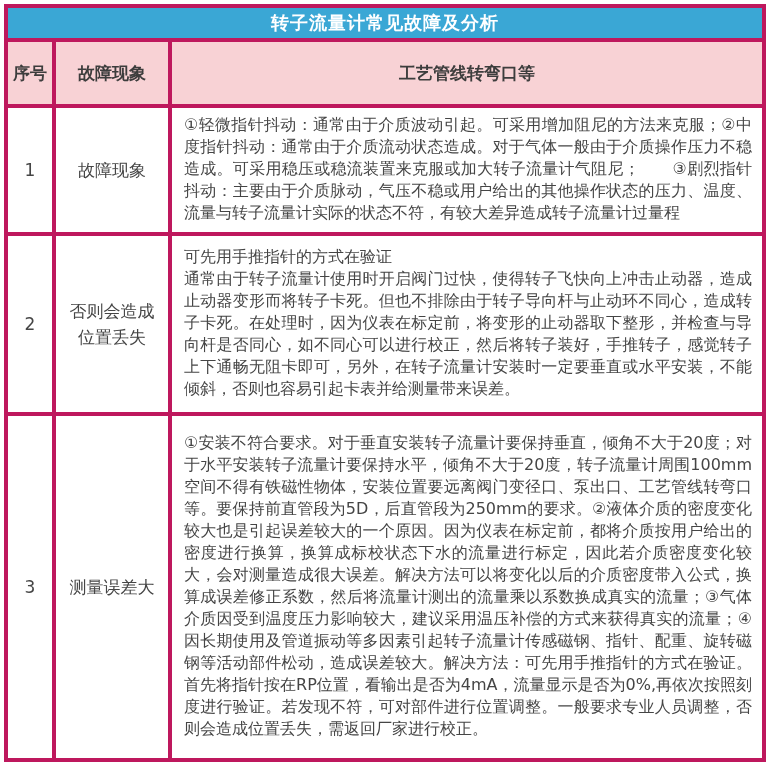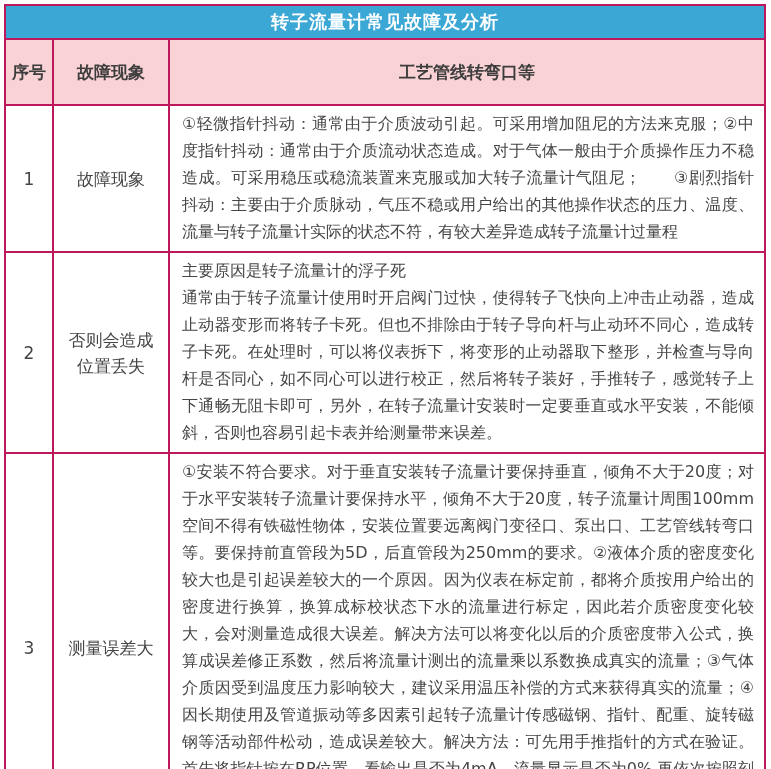--- a/index.html
+++ b/index.html
@@ -16,21 +16,21 @@
     background: #ffffff;
     overflow: hidden;
   }
   table.fault-table {
     width: 762px;
     border-collapse: collapse;
     table-layout: fixed;
     border: 2px solid #2e2e2e;
   }
   .fault-table td {
-    border: 2px solid #be185d;
+    border: 4px solid #be185d;
     box-sizing: border-box;
     color: #454545;
   }
   
   col.c-index { width: 48px; }
   col.c-phen  { width: 116px; }
   col.c-cause { width: auto; }
 
   
   td.title-cell {
@@ -64,21 +64,21 @@
     text-align: center;
     vertical-align: middle;
     font-size: 17px;
     line-height: 26px;
     padding: 4px 8px;
   }
   td.cause-cell {
     background: #ffffff;
     vertical-align: middle;
     font-size: 16px;
-    line-height: 27px;
+    line-height: 22px;
     padding: 4px 10px 6px 12px;
     text-align: justify;
   }
   tr.row-1 td { height: 128px; }
   tr.row-2 td { height: 180px; }
   tr.row-3 td { height: 346px; }
   .cause-par { margin: 0; }
 </style>
 </head>
 <body>
@@ -105,22 +105,22 @@
         <td class="phen-cell">故障现象</td>
         <td class="cause-cell">
           <p class="cause-par">①轻微指针抖动：通常由于介质波动引起。可采用增加阻尼的方法来克服；②中度指针抖动：通常由于介质流动状态造成。对于气体一般由于介质操作压力不稳造成。可采用稳压或稳流装置来克服或加大转子流量计气阻尼；　　③剧烈指针抖动：主要由于介质脉动，气压不稳或用户给出的其他操作状态的压力、温度、流量与转子流量计实际的状态不符，有较大差异造成转子流量计过量程</p>
         </td>
       </tr>
 
       <tr class="row-2">
         <td class="index-cell">2</td>
         <td class="phen-cell">否则会造成位置丢失</td>
         <td class="cause-cell">
-          <p class="cause-par">主要原因是转子流量计的浮子死</p>
-          <p class="cause-par">通常由于转子流量计使用时开启阀门过快，使得转子飞快向上冲击止动器，造成止动器变形而将转子卡死。但也不排除由于转子导向杆与止动环不同心，造成转子卡死。在处理时，可以将仪表拆下，将变形的止动器取下整形，并检查与导向杆是否同心，如不同心可以进行校正，然后将转子装好，手推转子，感觉转子上下通畅无阻卡即可，另外，在转子流量计安装时一定要垂直或水平安装，不能倾斜，否则也容易引起卡表并给测量带来误差。</p>
+          <p class="cause-par">可先用手推指针的方式在验证</p>
+          <p class="cause-par">通常由于转子流量计使用时开启阀门过快，使得转子飞快向上冲击止动器，造成止动器变形而将转子卡死。但也不排除由于转子导向杆与止动环不同心，造成转子卡死。在处理时，因为仪表在标定前，将变形的止动器取下整形，并检查与导向杆是否同心，如不同心可以进行校正，然后将转子装好，手推转子，感觉转子上下通畅无阻卡即可，另外，在转子流量计安装时一定要垂直或水平安装，不能倾斜，否则也容易引起卡表并给测量带来误差。</p>
         </td>
       </tr>
 
       <tr class="row-3">
         <td class="index-cell">3</td>
         <td class="phen-cell">测量误差大</td>
         <td class="cause-cell">
           <p class="cause-par">①安装不符合要求。对于垂直安装转子流量计要保持垂直，倾角不大于20度；对于水平安装转子流量计要保持水平，倾角不大于20度，转子流量计周围100mm空间不得有铁磁性物体，安装位置要远离阀门变径口、泵出口、工艺管线转弯口等。要保持前直管段为5D，后直管段为250mm的要求。②液体介质的密度变化较大也是引起误差较大的一个原因。因为仪表在标定前，都将介质按用户给出的密度进行换算，换算成标校状态下水的流量进行标定，因此若介质密度变化较大，会对测量造成很大误差。解决方法可以将变化以后的介质密度带入公式，换算成误差修正系数，然后将流量计测出的流量乘以系数换成真实的流量；③气体介质因受到温度压力影响较大，建议采用温压补偿的方式来获得真实的流量；④因长期使用及管道振动等多因素引起转子流量计传感磁钢、指针、配重、旋转磁钢等活动部件松动，造成误差较大。解决方法：可先用手推指针的方式在验证。首先将指针按在RP位置，看输出是否为4mA，流量显示是否为0%,再依次按照刻度进行验证。若发现不符，可对部件进行位置调整。一般要求专业人员调整，否则会造成位置丢失，需返回厂家进行校正。</p>
         </td>
       </tr>

